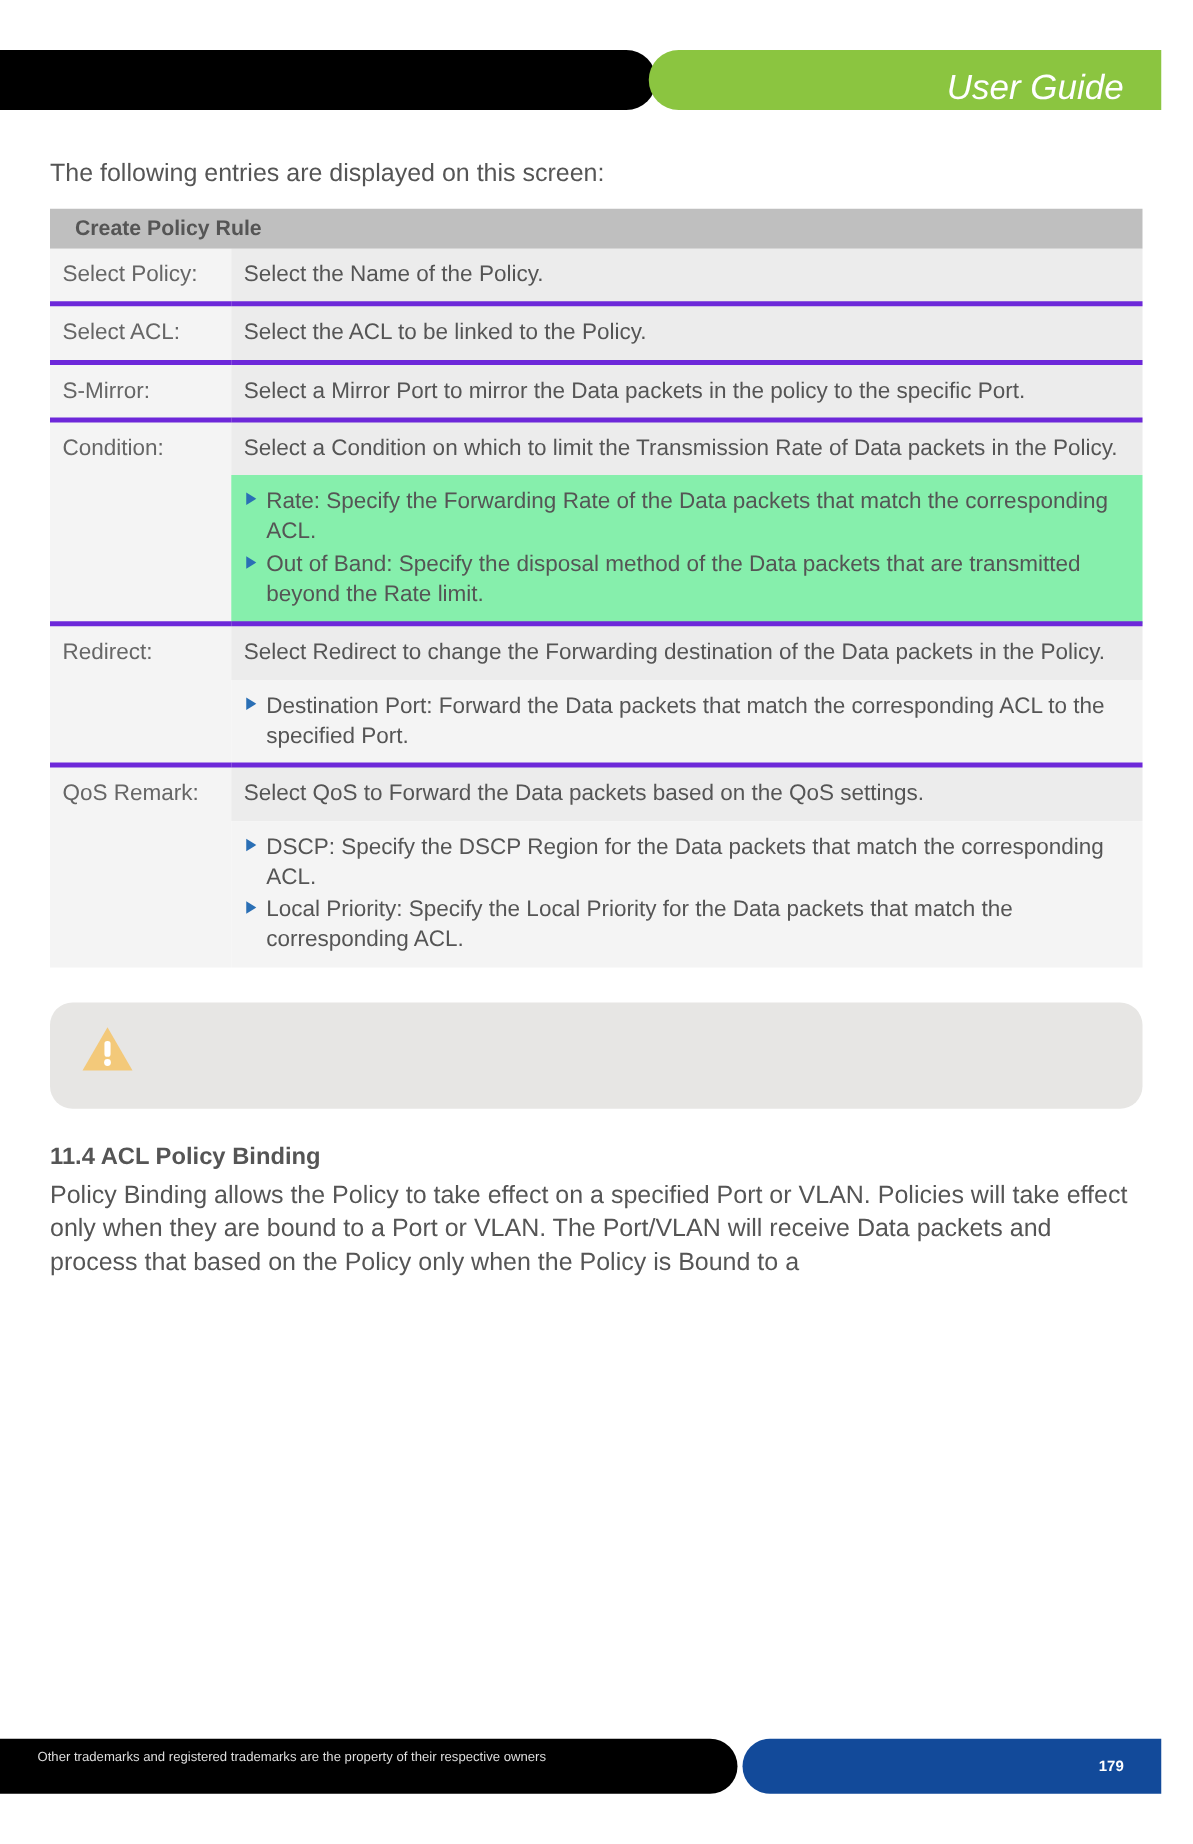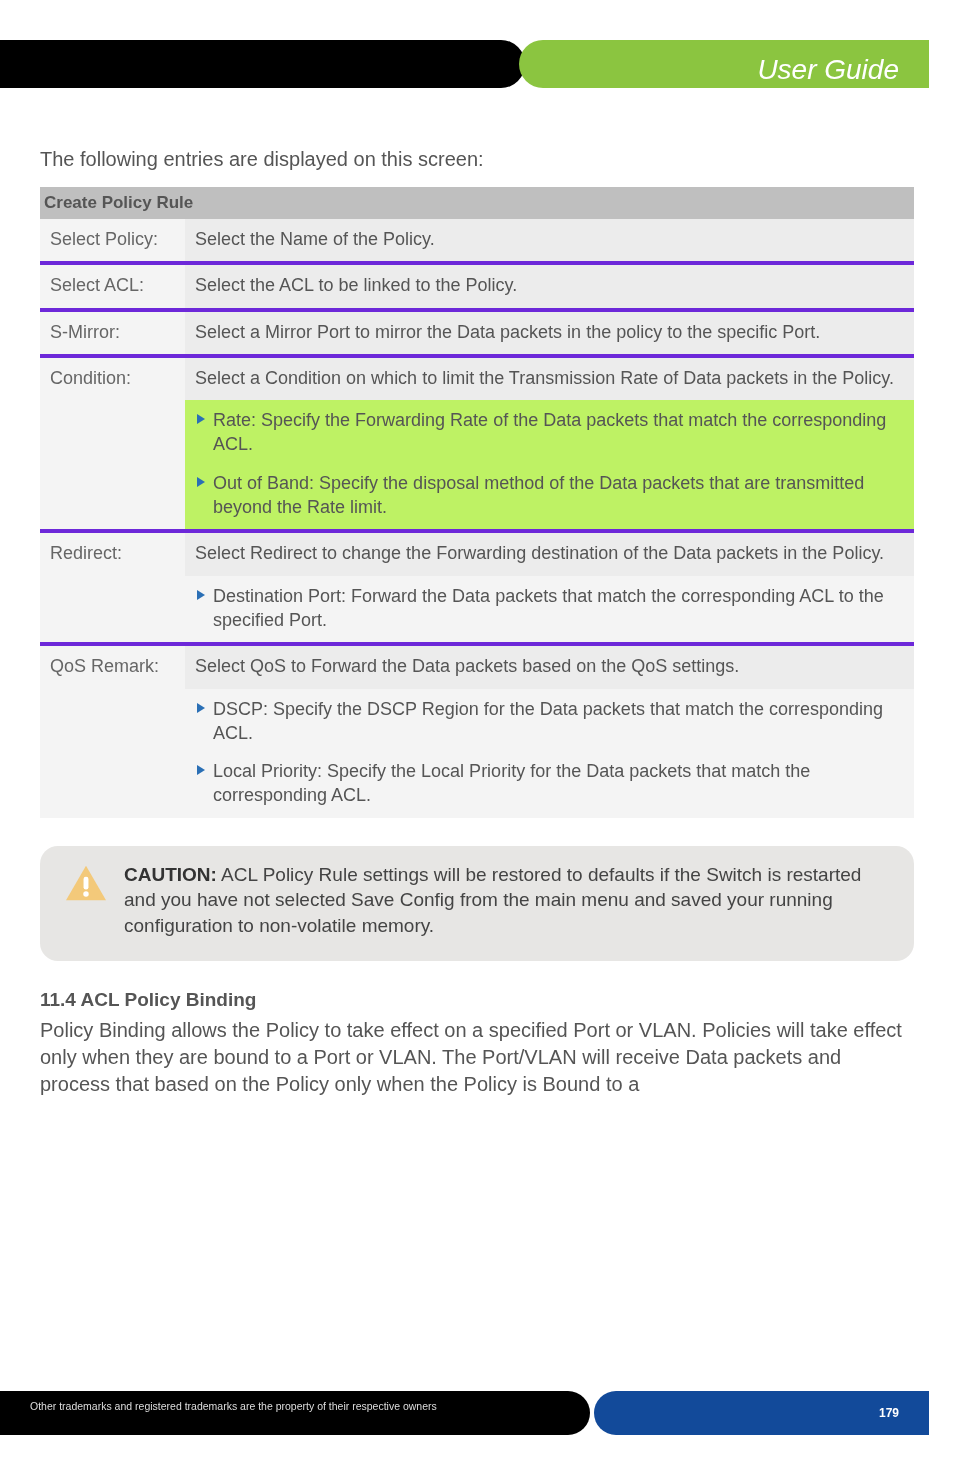--- a/index.html
+++ b/index.html
@@ -49,32 +49,31 @@
     margin-top: 12px;
   }
   .content {
     padding: 18px 40px 0 40px;
   }
   .intro-line {
     font-size: 20px;
     color: #555;
     margin-bottom: 16px;
     font-weight: 300;
-    margin-top: 20px;
   }
   .table {
     width: 100%;
     border-collapse: collapse;
   }
   .table-header td {
     background: #bfbfbf;
     color: #555;
     font-weight: 700;
     font-size: 17px;
-    padding: 6px 4px;
+    padding: 6px 20px;
   }
   .row td {
     vertical-align: top;
     padding: 8px 10px 10px 10px;
     font-size: 18px;
     font-weight: 300;
     color: #555;
     line-height: 1.35;
   }
   .row td.label {
@@ -88,21 +87,21 @@
   }
   .row.sep td {
     border-top: 4px solid #6d28d9;
   }
   .bullet-row {
     display: flex;
     align-items: flex-start;
     gap: 8px;
     padding-left: 2px;
   }
-  .bullet-row + .bullet-row { margin-top: 14px; }
+  .bullet-row + .bullet-row { margin-top: 2px; }
   .tri {
     flex: 0 0 auto;
     margin-top: 6px;
     width: 0; height: 0;
     border-top: 5px solid transparent;
     border-bottom: 5px solid transparent;
     border-left: 8px solid #2a6fb5;
   }
   .bullet-text { flex: 1 1 auto; color: #555; font-size: 18px; font-weight: 300; line-height: 1.35; }
 
@@ -211,21 +210,21 @@
     <tr class="row sep">
       <td class="label">S-Mirror:</td>
       <td class="desc">Select a Mirror Port to mirror the Data packets in the policy to the specific Port.</td>
     </tr>
 
     <tr class="row sep">
       <td class="label" rowspan="2">Condition:</td>
       <td class="desc">Select a Condition on which to limit the Transmission Rate of Data packets in the Policy.</td>
     </tr>
     <tr class="row">
-      <td class="desc" style="background:#bef264;">
+      <td class="desc" style="background:#86efac;">
         <div class="bullet-row">
           <span class="tri"></span>
           <span class="bullet-text">Rate: Specify the Forwarding Rate of the Data packets that match the corresponding ACL.</span>
         </div>
         <div class="bullet-row">
           <span class="tri"></span>
           <span class="bullet-text">Out of Band: Specify the disposal method of the Data packets that are transmitted beyond the Rate limit.</span>
         </div>
       </td>
     </tr>
@@ -263,23 +262,20 @@
     </table>
 
   <div class="caution-box">
     <span class="caution-icon">
       <svg viewBox="0 0 48 44">
         <path d="M24 2 L46 40 L2 40 Z" fill="#f3c97a" stroke="none"></path>
         <rect x="21.3" y="14" width="5.4" height="14" rx="2.5" fill="#ffffff"></rect>
         <circle cx="24" cy="33" r="3" fill="#ffffff"></circle>
       </svg>
     </span>
-    <div class="caution-text">
-      <span class="label">CAUTION:</span><span> ACL Policy Rule settings will be restored to defaults if the Switch is restarted and you have not selected Save Config from the main menu and saved your running configuration to non-volatile memory.</span>
-    </div>
   </div>
 
   <h3 class="sec-heading">11.4 ACL Policy Binding</h3>
   <p class="body-para">Policy Binding allows the Policy to take effect on a specified Port or VLAN. Policies will take effect only when they are bound to a Port or VLAN. The Port/VLAN will receive Data packets and process that based on the Policy only when the Policy is Bound to a</p>
 </div>
 
 <div class="footer">
   <div class="footer-black">
     <div>Other trademarks and registered trademarks are the property of their respective owners</div>
   </div>

